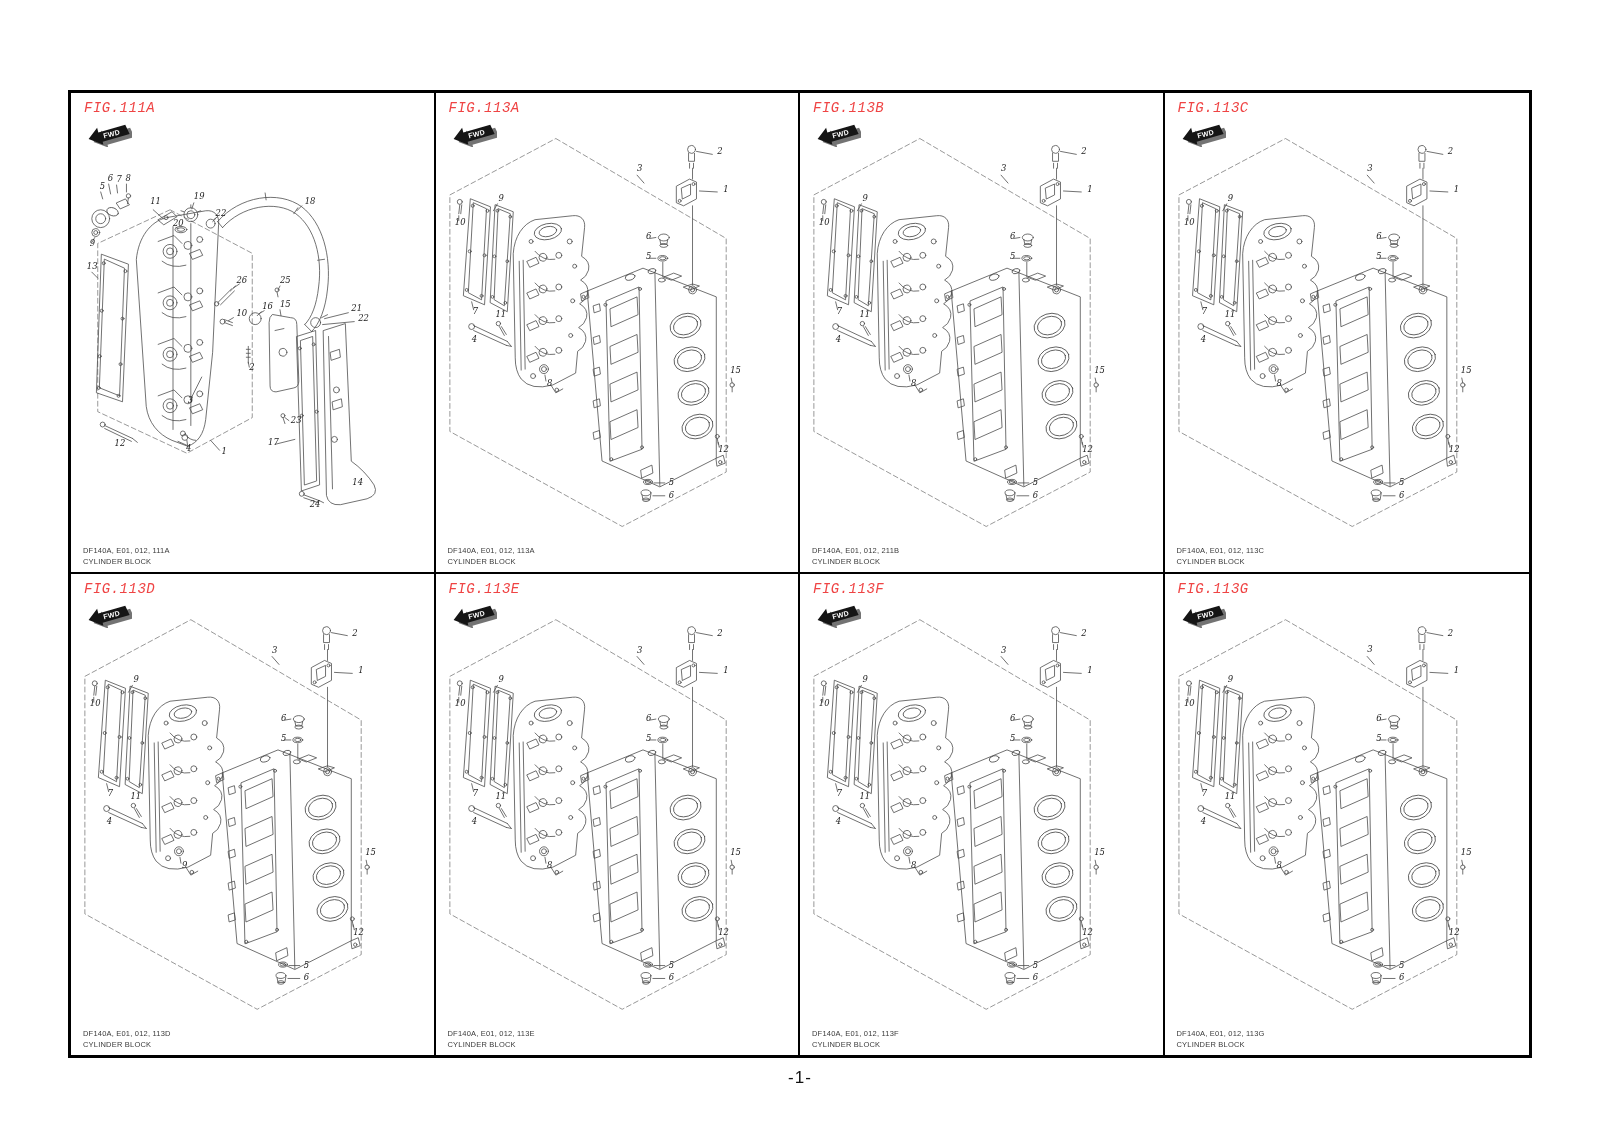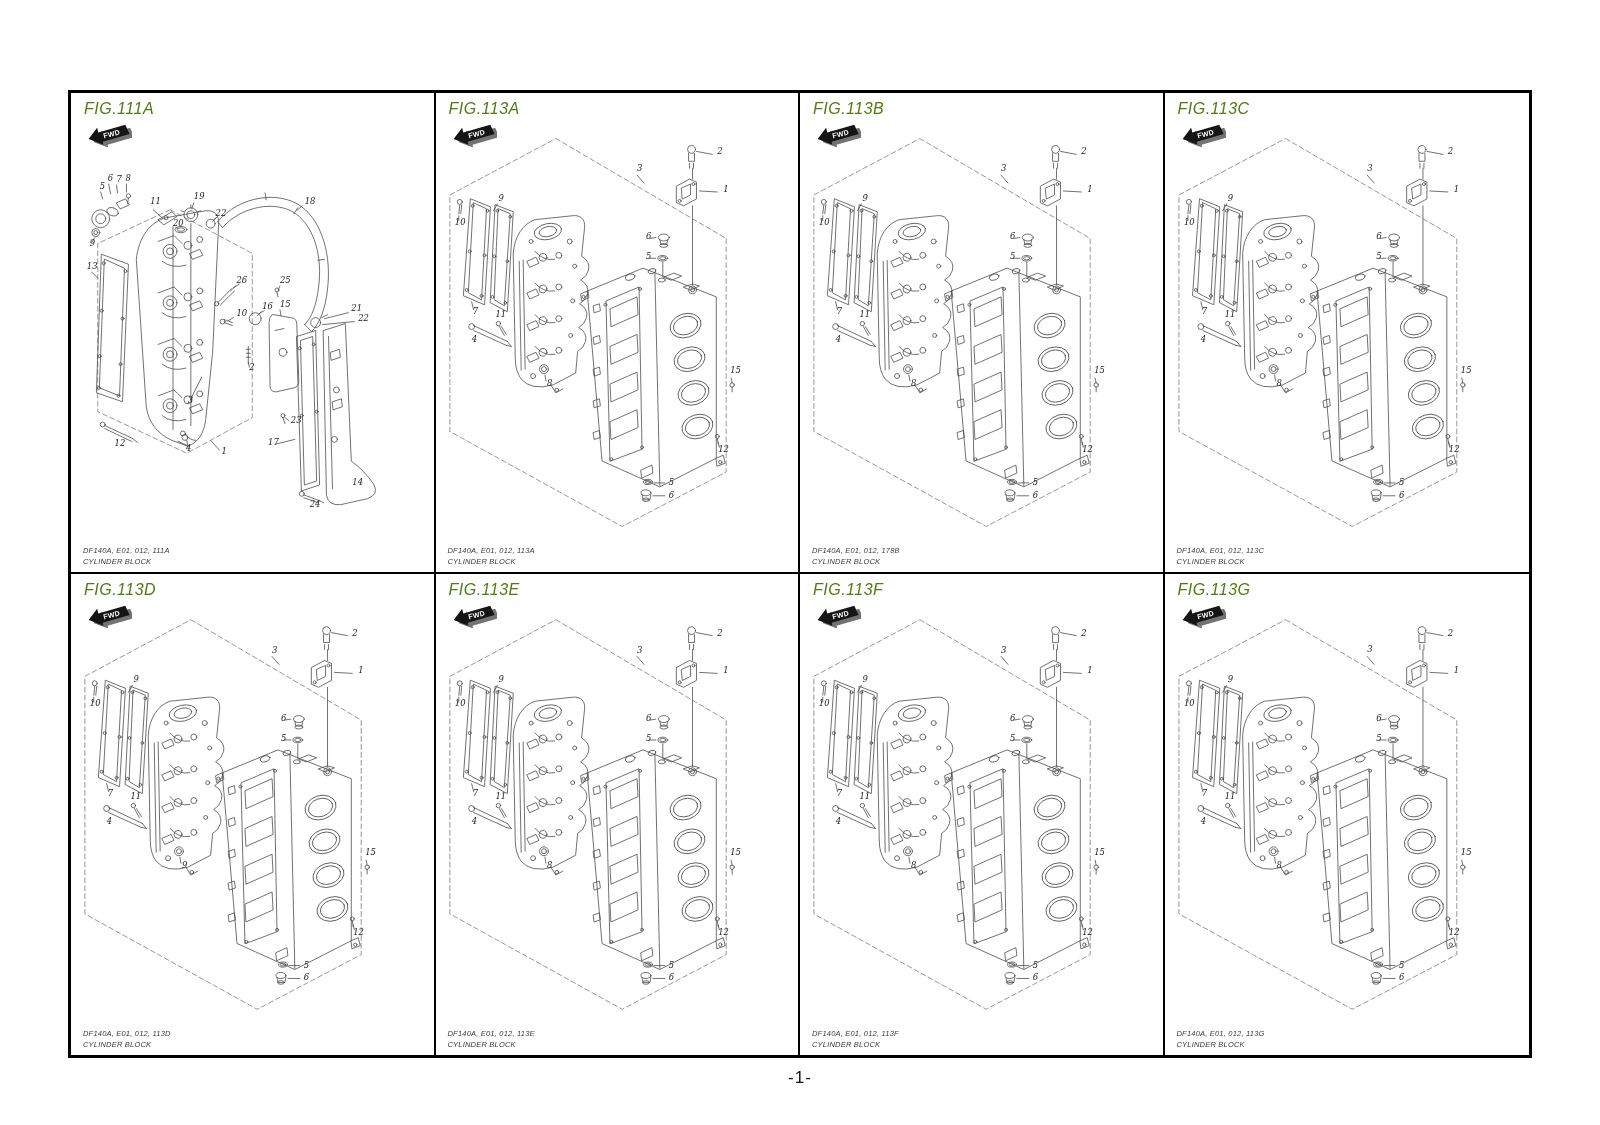--- a/index.html
+++ b/index.html
@@ -5,26 +5,26 @@
   html,body{margin:0;padding:0;background:#fff;}
   .sheet{position:relative;width:1600px;height:1125px;background:#ffffff;
          font-family:"Liberation Sans",sans-serif;overflow:hidden;}
   .grid{position:absolute;left:68px;top:90px;width:1464px;height:968px;
         border:3px solid #000;box-sizing:border-box;
         display:grid;grid-template-columns:repeat(4,1fr);grid-template-rows:repeat(2,1fr);}
   .panel{position:relative;box-sizing:border-box;background:#fff;}
   .panel:not(:nth-child(4n)){border-right:2.5px solid #000;}
   .panel:nth-child(-n+4){border-bottom:2.5px solid #000;}
   .art{position:absolute;left:0;top:0;width:100%;height:100%;}
-  .title{position:absolute;left:13px;top:7px;font-style:italic;font-size:16px;
-         letter-spacing:.5px;color:#4d7c0f;white-space:nowrap;}
+  .title{position:absolute;left:13px;top:7px;font-style:italic;font-size:14px;
+         letter-spacing:.5px;color:#ef4444;white-space:nowrap;font-family:Liberation Mono, monospace;}
   .fwd{position:absolute;left:15px;top:28px;width:46px;height:28px;}
   .fwd-txt{fill:#ffffff;font-family:"Liberation Sans",sans-serif;font-size:7px;
            font-weight:bold;letter-spacing:.4px;}
-  .caption{position:absolute;left:12px;bottom:5px;font-style:italic;font-size:7.5px;
+  .caption{position:absolute;left:12px;bottom:5px;font-size:7.5px;
            color:#3a3a3a;line-height:1.5;letter-spacing:.2px;white-space:nowrap;}
   .page-number{position:absolute;left:0;right:0;top:1068px;text-align:center;
                font-size:17px;color:#111;letter-spacing:1px;}
   
   svg symbol path, svg symbol circle, svg symbol ellipse, svg symbol rect, svg symbol line{
       fill:none;stroke:#4c4c4c;stroke-width:.8;stroke-linecap:round;stroke-linejoin:round;}
   svg symbol .dash{stroke:#7d7d7d;stroke-dasharray:5 3;stroke-width:.8;}
   .art .co{font-family:"DejaVu Serif",serif;font-style:italic;font-size:8.5px;
            fill:#222;stroke:none;}
   .defs-hidden{position:absolute;width:0;height:0;overflow:hidden;}
@@ -407,21 +407,21 @@
     <div class="fwd">
       <svg viewBox="0 0 46 26" width="46" height="26">
         <g transform="rotate(-14 23 13)">
           <polygon points="4,15 15,6 15,11 43,10 45,20 17,21 17,24" fill="#000" opacity="0.55" transform="translate(2,2)"></polygon>
           <polygon points="2,13 13,4 13,9 41,8 43,18 15,19 15,22" fill="#151515"></polygon>
           <text x="17" y="16" class="fwd-txt">FWD</text>
         </g>
       </svg>
     </div>
     <div class="caption">
-      <div>DF140A, E01, 012, 178B</div>
+      <div>DF140A, E01, 012, 211B</div>
       <div>CYLINDER BLOCK</div>
     </div>
   </div>
 
   <div class="panel">
     <svg class="art" viewBox="0 0 366 484" preserveAspectRatio="none">
           <use href="#sym-cylinder-block"></use>
           <text x="284" y="62" class="co">2</text>
           <text x="290" y="100" class="co">1</text>
           <text x="203" y="79" class="co">3</text>

